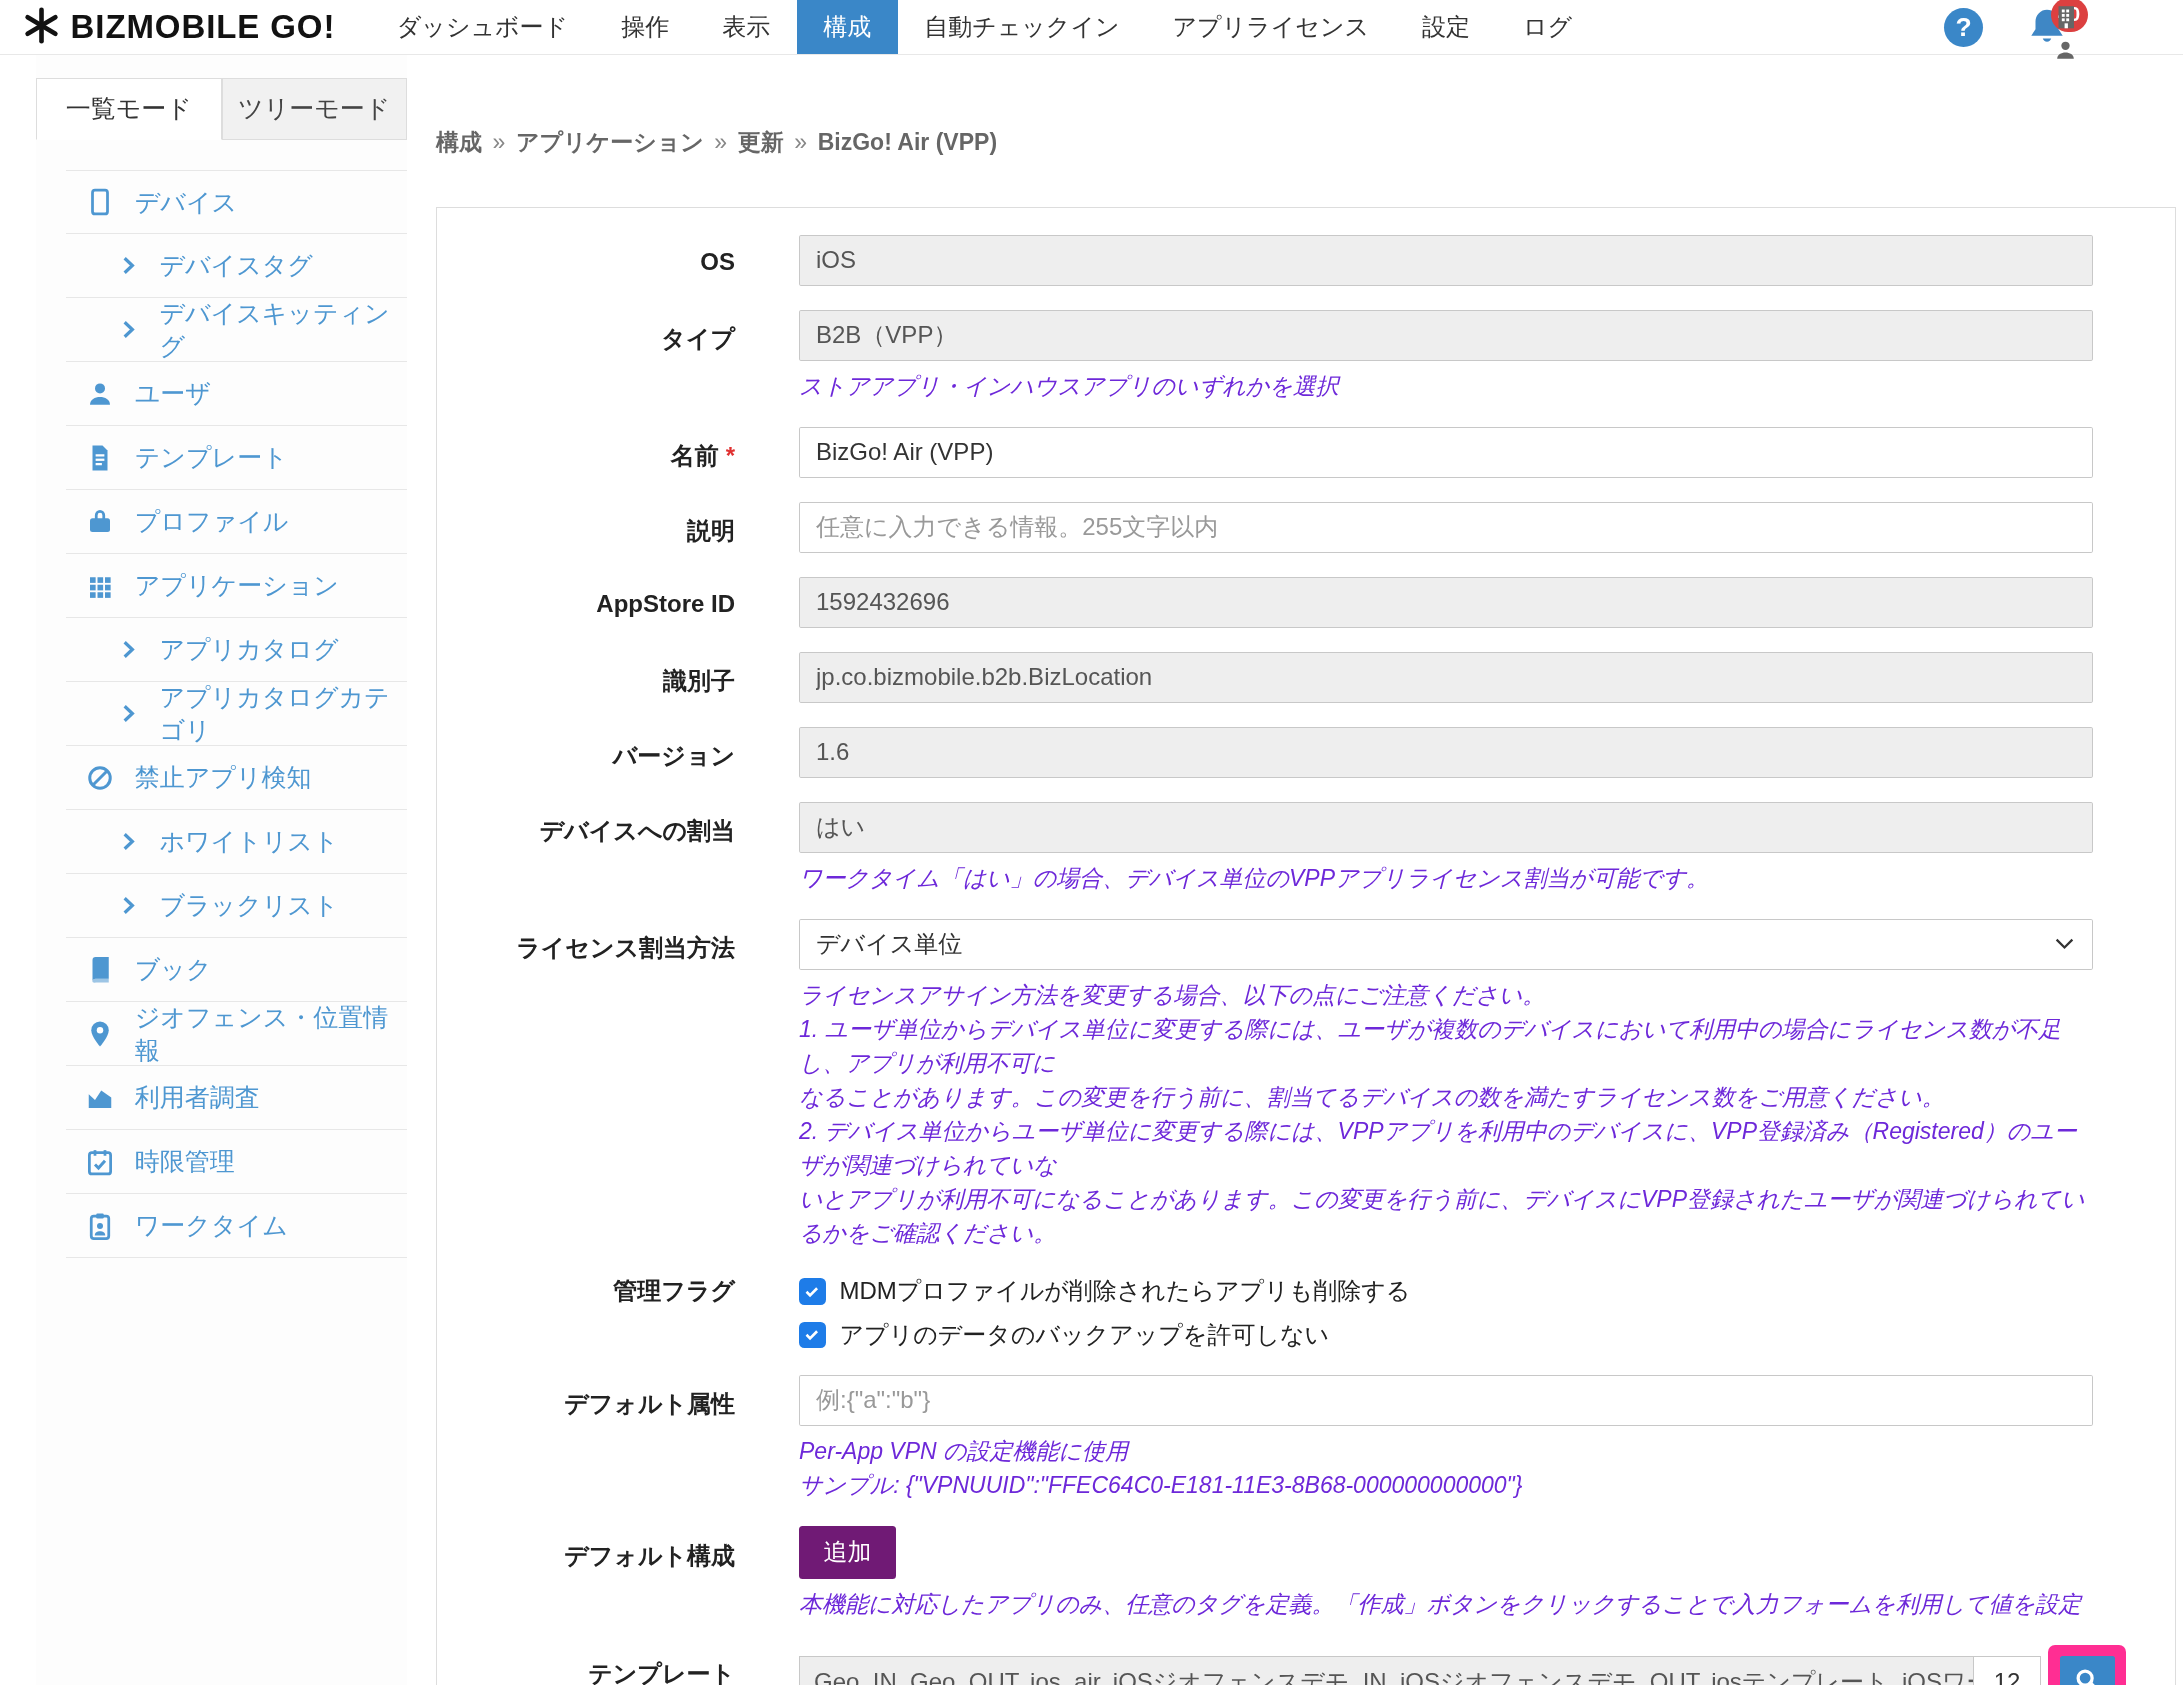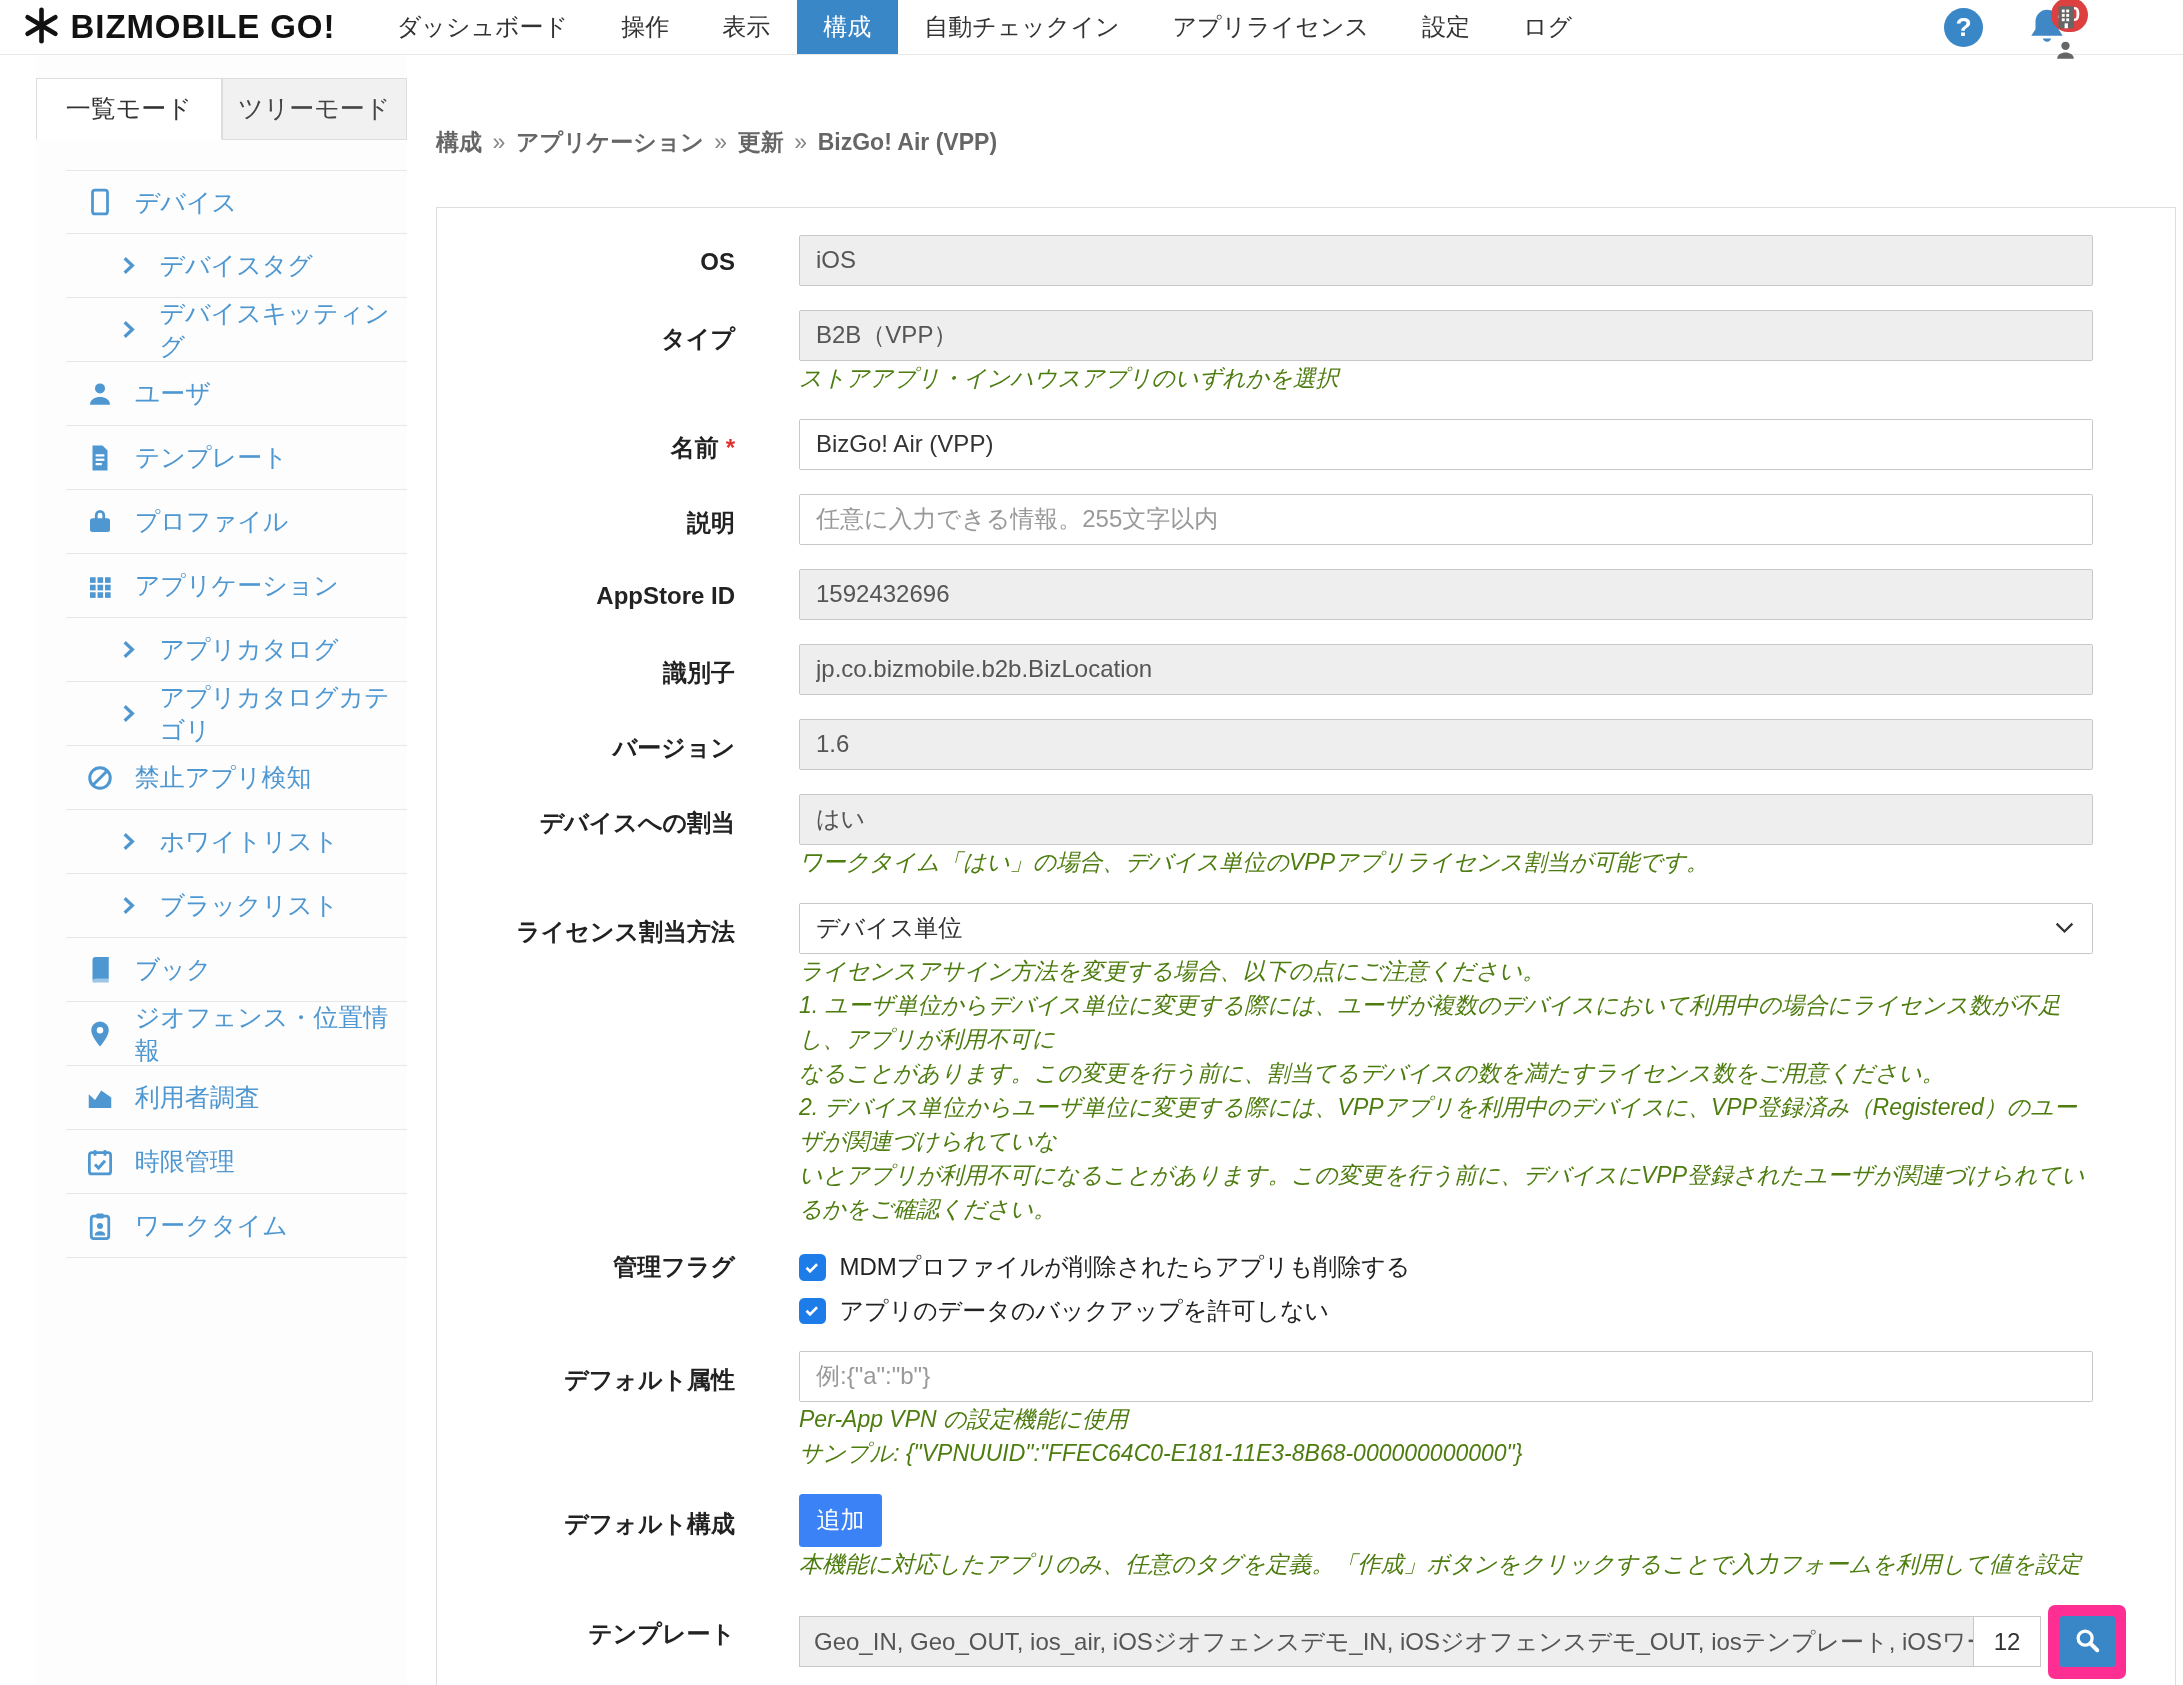--- a/index.html
+++ b/index.html
@@ -56,27 +56,27 @@
     color:#222; padding-top:13.2px; }
   .req { color:#e03131; margin-left:7px; }
   .fctrl { margin-left:47px; width:1294px; }
   .inp { width:100%; height:51px; border:0.9px solid #c8c8c8; font-size:24px;
     color:#333; padding:0 16px; background:#fff; border-radius:1.8px;
     font-family:"Liberation Sans","DejaVu Sans",sans-serif; }
   .inp.disabled { background:#eee; color:#555; }
   .inp::placeholder { color:#999; }
   .selwrap { position:relative; }
   .chev { position:absolute; right:17.6px; top:17.6px; pointer-events:none; }
-  .help { font-size:23px; font-style:italic; color:#4d7c0f; line-height:34px;
-    margin-top:0; white-space:pre-line; }
+  .help { font-size:23px; font-style:italic; color:#6d28d9; line-height:34px;
+    margin-top:8px; white-space:pre-line; }
   .cbrow { display:flex; align-items:center; margin-bottom:11.5px; margin-top:1.8px; }
   .cbox { width:26.5px; height:26.5px; border-radius:5.3px; background:#1e7ce8; flex:none;
     display:flex; align-items:center; justify-content:center; cursor:pointer; }
   .cblabel { font-size:24px; color:#222; margin-left:14px; }
-  .btn-add { width:83px; height:53px; background:#3b82f6; color:#fff; border:none;
+  .btn-add { width:97px; height:53px; background:#701a75; color:#fff; border:none;
     font-size:24px; border-radius:3.5px; cursor:pointer;
     font-family:"Liberation Sans","DejaVu Sans",sans-serif; }
   .tplrow { display:flex; align-items:center; }
   .tpl-value { width:1175px; flex:none; height:51px; background:#eee;
     border:0.9px solid #c8c8c8; color:#555; font-size:24px; padding:0 14px;
     line-height:49px; white-space:nowrap; overflow:hidden; }
   .tpl-count { width:67px; height:51px; background:#fff; border:0.9px solid #c8c8c8;
     border-left:none; font-size:24px; color:#333; display:flex; align-items:center;
     justify-content:center; }
   .search-hl { background:#ff2e93; border-radius:7px; padding:11.5px; margin-left:7px; }

